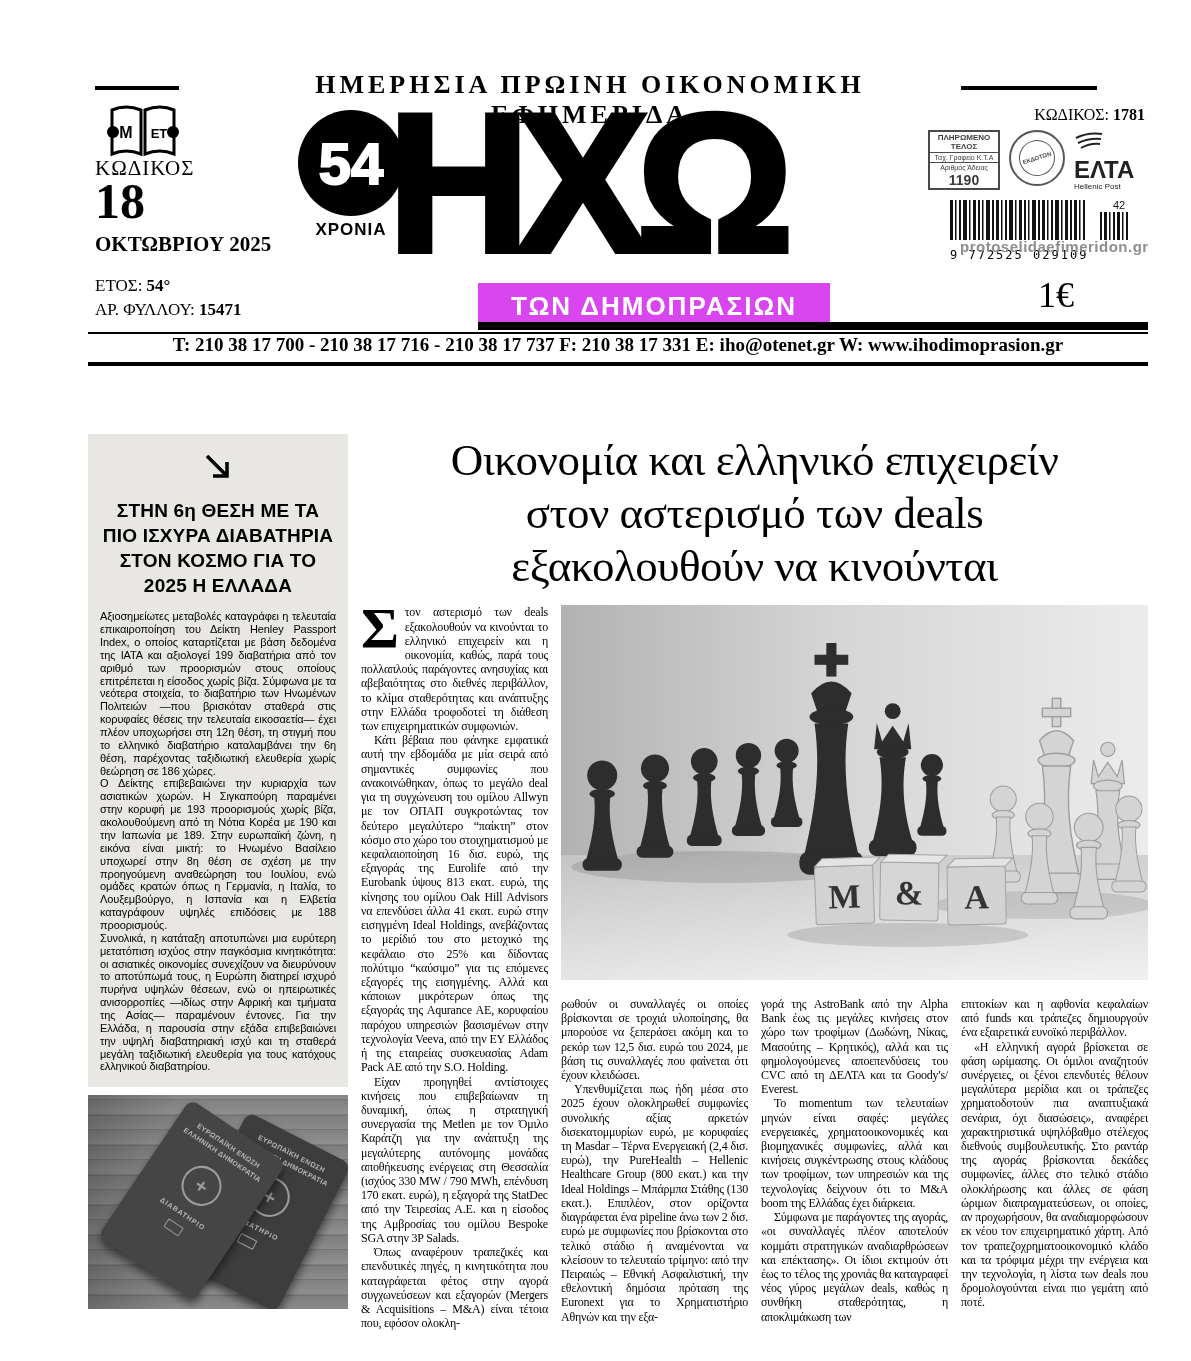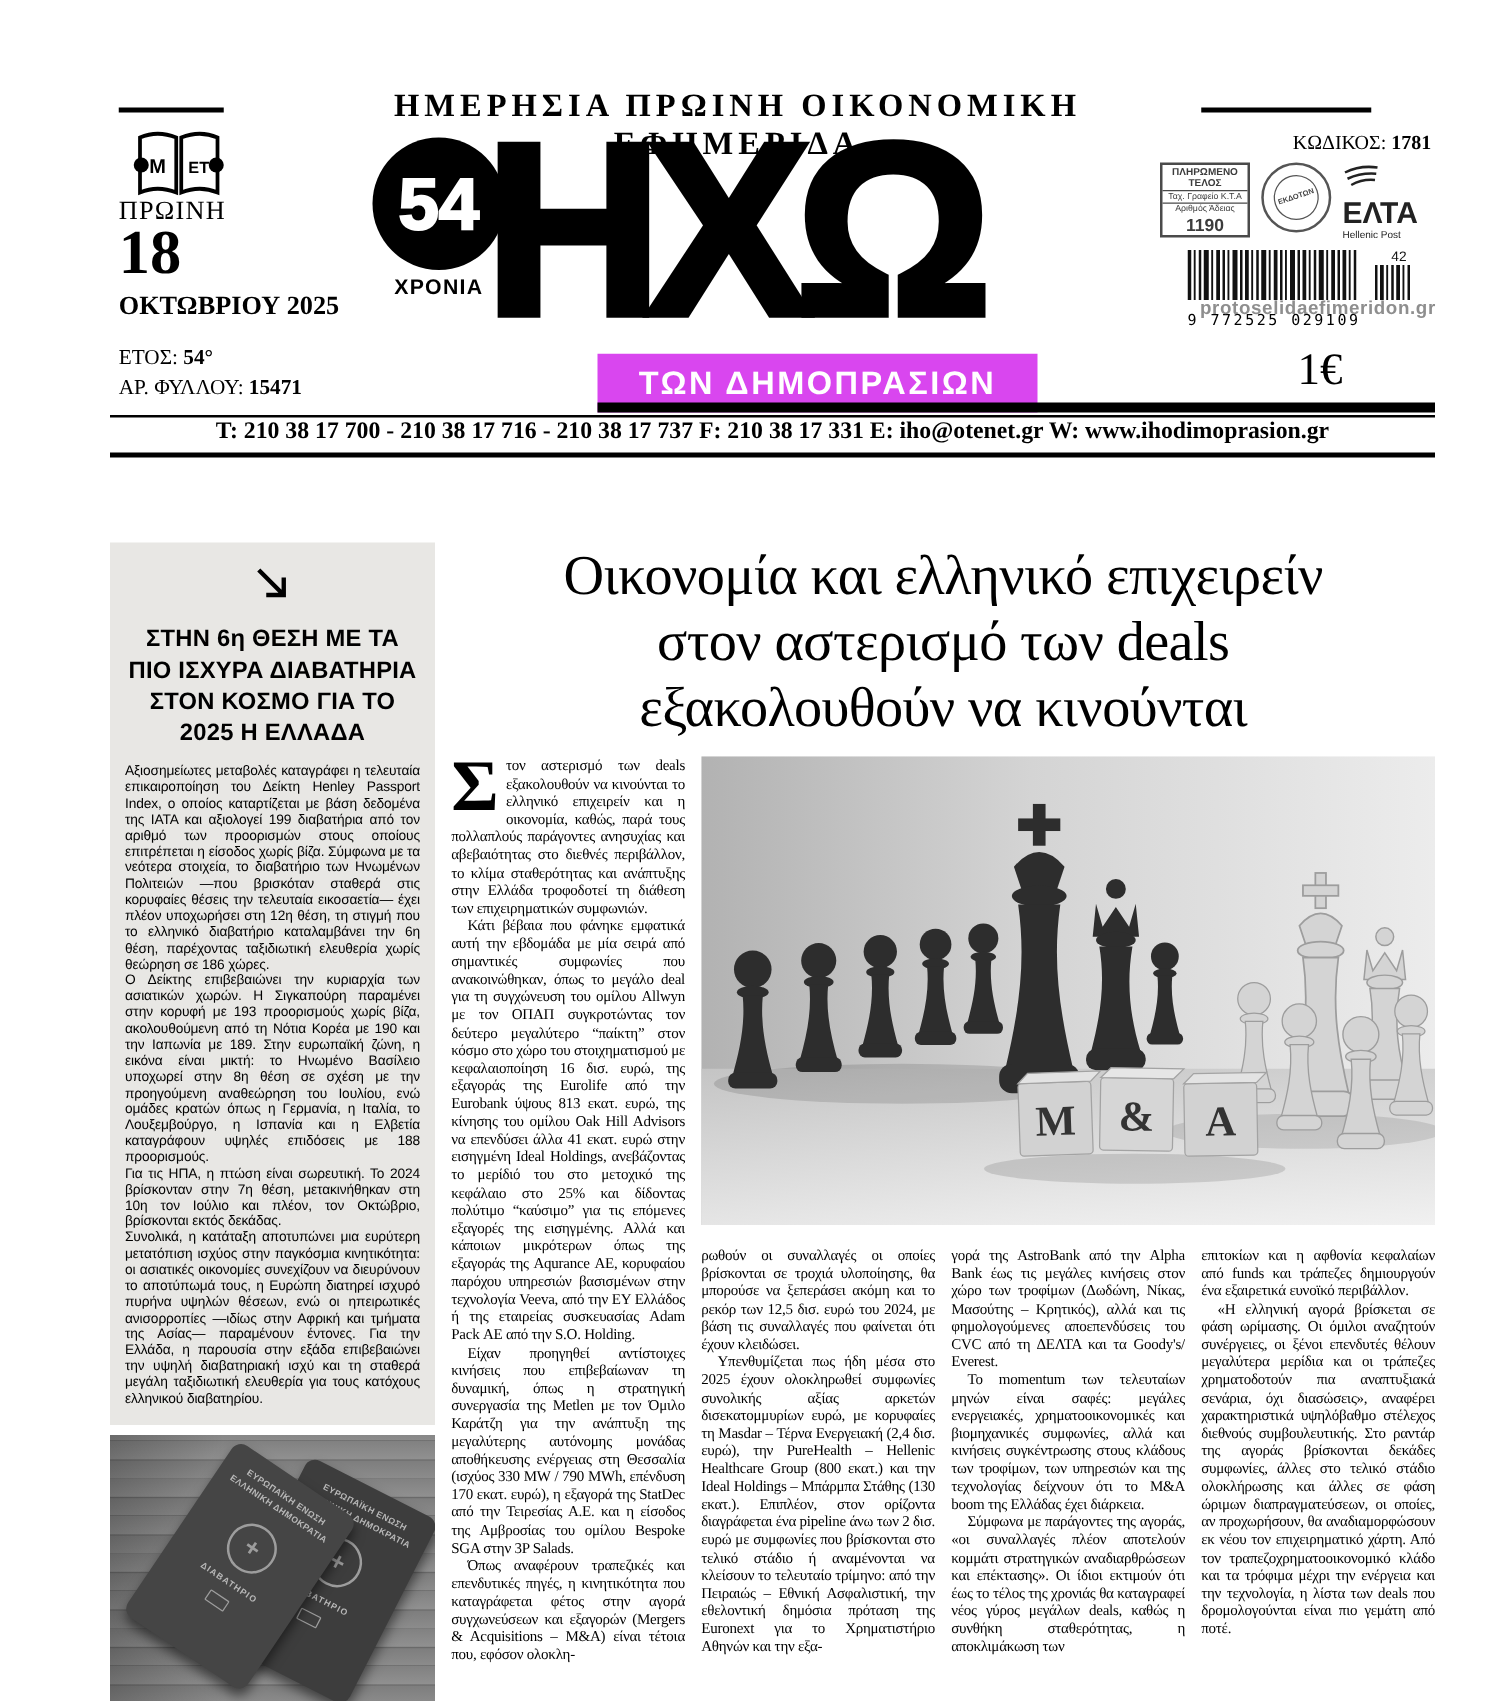--- a/index.html
+++ b/index.html
@@ -122,21 +122,21 @@
     <div class="abs met-icon">
       <svg width="74" height="60" viewBox="0 0 74 60">
         <path d="M6 8 Q20 2 35 8 L35 52 Q20 46 6 52 Z" fill="none" stroke="#000" stroke-width="3"></path>
         <path d="M68 8 Q54 2 39 8 L39 52 Q54 46 68 52 Z" fill="none" stroke="#000" stroke-width="3"></path>
         <circle cx="7" cy="30" r="6" fill="#000"></circle>
         <circle cx="67" cy="30" r="6" fill="#000"></circle>
         <text x="20" y="36" text-anchor="middle" font-family="Liberation Sans, sans-serif" font-size="16" font-weight="bold" fill="#000">Μ</text>
         <text x="53" y="36" text-anchor="middle" font-family="Liberation Sans, sans-serif" font-size="13" font-weight="bold" fill="#000">ΕΤ</text>
       </svg>
     </div>
-    <div class="abs day">ΠΡΩΙΝΗ</div>
+    <div class="abs day">ΚΩΔΙΚΟΣ</div>
     <div class="abs daynum">18</div>
     <div class="abs monthyear">ΟΚΤΩΒΡΙΟΥ 2025</div>
     <div class="abs metaline yearline"><span>ΕΤΟΣ:</span> <b>54°</b></div>
     <div class="abs metaline issueline"><span>ΑΡ. ΦΥΛΛΟΥ:</span> <b>15471</b></div>
 
     <div class="abs logo54">
         <span>54</span>
       </div>
     <div class="abs xronia">ΧΡΟΝΙΑ</div>
     <div class="abs hxo">ΗΧΩ</div>
@@ -221,21 +221,20 @@
       <div class="sidebar-box">
         <div class="arrow-wrap">
           <svg width="34" height="34" viewBox="0 0 34 34">
             <path d="M6 6 L26 26 M26 12 L26 26 L12 26" fill="none" stroke="#000" stroke-width="3.5"></path>
           </svg>
         </div>
         <div class="sidebar-headline">ΣΤΗΝ 6η ΘΕΣΗ ΜΕ ΤΑ ΠΙΟ ΙΣΧΥΡΑ ΔΙΑΒΑΤΗΡΙΑ ΣΤΟΝ ΚΟΣΜΟ ΓΙΑ ΤΟ 2025 Η ΕΛΛΑΔΑ</div>
         <div class="sidebar-body">
             <p>Αξιοσημείωτες μεταβολές καταγράφει η τελευταία επικαιροποίηση του Δείκτη Henley Passport Index, ο οποίος καταρτίζεται με βάση δεδομένα της ΙΑΤΑ και αξιολογεί 199 διαβατήρια από τον αριθμό των προορισμών στους οποίους επιτρέπεται η είσοδος χωρίς βίζα. Σύμφωνα με τα νεότερα στοιχεία, το διαβατήριο των Ηνωμένων Πολιτειών —που βρισκόταν σταθερά στις κορυφαίες θέσεις την τελευταία εικοσαετία— έχει πλέον υποχωρήσει στη 12η θέση, τη στιγμή που το ελληνικό διαβατήριο καταλαμβάνει την 6η θέση, παρέχοντας ταξιδιωτική ελευθερία χωρίς θεώρηση σε 186 χώρες.</p>
             <p>Ο Δείκτης επιβεβαιώνει την κυριαρχία των ασιατικών χωρών. Η Σιγκαπούρη παραμένει στην κορυφή με 193 προορισμούς χωρίς βίζα, ακολουθούμενη από τη Νότια Κορέα με 190 και την Ιαπωνία με 189. Στην ευρωπαϊκή ζώνη, η εικόνα είναι μικτή: το Ηνωμένο Βασίλειο υποχωρεί στην 8η θέση σε σχέση με την προηγούμενη αναθεώρηση του Ιουλίου, ενώ ομάδες κρατών όπως η Γερμανία, η Ιταλία, το Λουξεμβούργο, η Ισπανία και η Ελβετία καταγράφουν υψηλές επιδόσεις με 188 προορισμούς.</p>
-            <p>Για τις ΗΠΑ, η πτώση είναι σωρευτική. Το 2024 βρίσκονταν στην 7η θέση, μετακινήθηκαν στη 10η τον Ιούλιο και πλέον, τον Οκτώβριο, βρίσκονται εκτός δεκάδας.</p>
             <p>Συνολικά, η κατάταξη αποτυπώνει μια ευρύτερη μετατόπιση ισχύος στην παγκόσμια κινητικότητα: οι ασιατικές οικονομίες συνεχίζουν να διευρύνουν το αποτύπωμά τους, η Ευρώπη διατηρεί ισχυρό πυρήνα υψηλών θέσεων, ενώ οι ηπειρωτικές ανισορροπίες —ιδίως στην Αφρική και τμήματα της Ασίας— παραμένουν έντονες. Για την Ελλάδα, η παρουσία στην εξάδα επιβεβαιώνει την υψηλή διαβατηριακή ισχύ και τη σταθερά μεγάλη ταξιδιωτική ελευθερία για τους κατόχους ελληνικού διαβατηρίου.</p>
           </div>
       </div>
       <div class="sidebar-photo">
         <div class="passport p2">
           <div class="pline">ΕΥΡΩΠΑΪΚΗ ΕΝΩΣΗ</div>
           <div class="pline">ΕΛΛΗΝΙΚΗ ΔΗΜΟΚΡΑΤΙΑ</div>
           <div class="emblem">+</div>
           <div class="plabel">ΔΙΑΒΑΤΗΡΙΟ</div>
           <div class="chip"></div>

